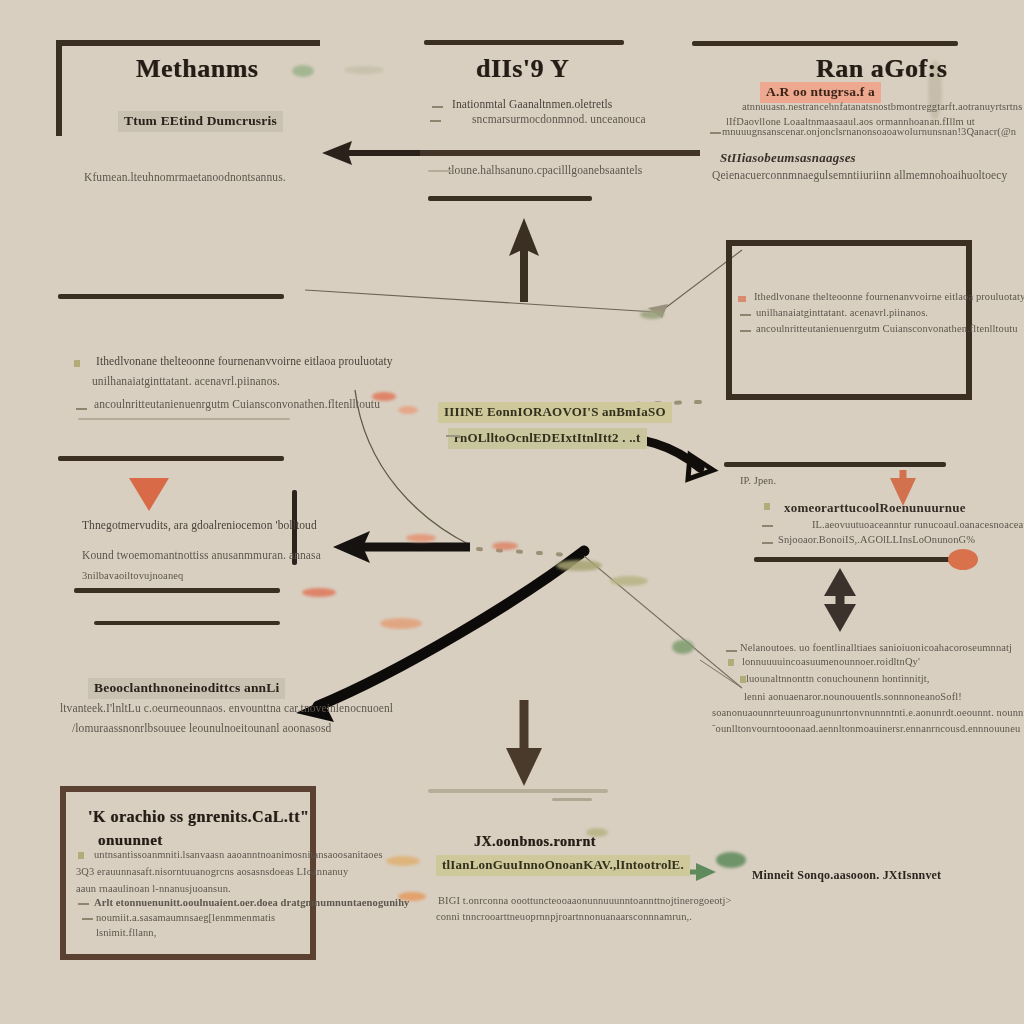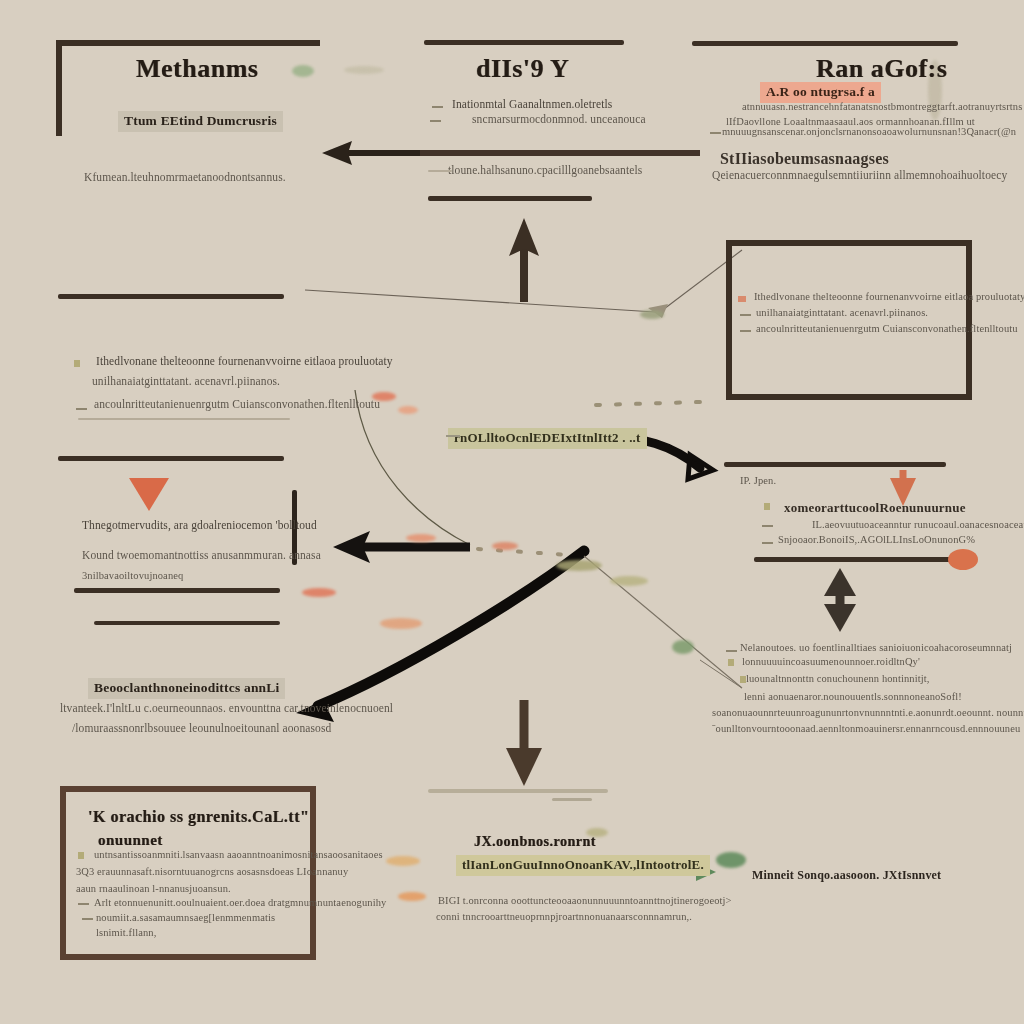--- a/index.html
+++ b/index.html
@@ -262,21 +262,21 @@
   <div class="body-line" style="left:72px;top:722px;">/lomuraassnonrlbsouuee leounulnoeitounanl  aoonasosd</div>
 
   <div class="frame brown" style="left:60px;top:786px;width:244px;height:162px;"></div>
   <div class="col-title" style="left:88px;top:808px;font-size:16px;">'K  orachio ss gnrenits.CaL.tt"</div>
   <div class="col-title" style="left:98px;top:832px;font-size:15px;">onuunnet</div>
   <div class="bullet-dash olive" style="left:78px;top:852px;"></div>
   <div class="body-line tiny" style="left:94px;top:849px;">untnsantissoanmniti.lsanvaasn aaoanntnoanimosnitansaoosanitaoes</div>
   <div class="body-line tiny" style="left:76px;top:866px;">3Q3 erauunnasaft.nisorntuuanogrcns aosasnsdoeas LIoannanuy</div>
   <div class="body-line tiny" style="left:76px;top:883px;">aaun  rnaaulinoan l-nnanusjuoansun.</div>
   <div class="bullet-dash" style="left:78px;top:903px;"></div>
-  <div class="body-line tiny" style="left:94px;top:897px;">Arlt etonnuenunitt.ooulnuaient.oer.doea dratgmnumnuntaenogunihy</div>
+  <div class="body-line tiny" style="left:94px;top:897px;font-weight:bold;">Arlt etonnuenunitt.ooulnuaient.oer.doea dratgmnumnuntaenogunihy</div>
   <div class="bullet-dash" style="left:82px;top:918px;"></div>
   <div class="body-line tiny" style="left:96px;top:912px;">noumiit.a.sasamaumnsaeg[lenmmenmatis</div>
   <div class="body-line tiny" style="left:96px;top:927px;">lsnimit.fllann,</div>
 
   <div class="rule" style="left:424px;top:40px;width:200px;"></div>
 
   <div class="col-title" style="left:476px;top:54px;">dIIs'9  Y</div>
 
   <div class="bullet-dash" style="left:432px;top:106px;"></div>
   <div class="body-line dark" style="left:452px;top:98px;">Inationmtal Gaanaltnmen.oletretls</div>
@@ -292,21 +292,21 @@
 
   <div class="col-title" style="left:816px;top:54px;">Ran aGof:s</div>
 
   <div class="sub-chip pink" style="left:732px;top:82px;">A.R oo ntugrsa.f a</div>
 
   <div class="body-line tiny" style="left:742px;top:101px;">atnnuuasn.nestrancehnfatanatsnostbmontreggtarft.aotranuyrtsrtns</div>
   <div class="body-line tiny" style="left:726px;top:116px;">lIfDaovllone Loaaltnmaasaaul.aos ormannhoanan.fIllm  ut</div>
   <div class="bullet-dash" style="left:710px;top:132px;"></div>
   <div class="body-line tiny" style="left:722px;top:126px;">mnuuugnsanscenar.onjonclsrnanonsoaoawolurnunsnan!3Qanacr(@n</div>
 
-  <div class="sub-chip plain" style="left:714px;top:148px;font-size:16px;color:#3a322a;">StIIiasobeumsasnaagses</div>
+  <div class="sub-chip plain" style="left:714px;top:148px;font-size:13px;color:#3a322a;font-style:italic;">StIIiasobeumsasnaagses</div>
   <div class="body-line" style="left:712px;top:169px;">Qeienacuerconnmnaegulsemntiiuriinn allmemnohoaihuoltoecy</div>
 
   <div class="frame" style="left:726px;top:240px;width:234px;height:148px;"></div>
   <div class="bullet-dash pink" style="left:738px;top:296px;"></div>
   <div class="body-line tiny" style="left:754px;top:291px;">Ithedlvonane thelteoonne fournenanvvoirne eitlaoa prouluotaty</div>
   <div class="bullet-dash" style="left:740px;top:314px;"></div>
   <div class="body-line tiny" style="left:756px;top:307px;">unilhanaiatginttatant. acenavrl.piinanos.</div>
   <div class="bullet-dash" style="left:740px;top:330px;"></div>
   <div class="body-line tiny" style="left:756px;top:323px;">ancoulnritteutanienuenrgutm Cuiansconvonathen.fltenlltoutu</div>
 
@@ -326,26 +326,27 @@
   <div class="bullet-dash" style="left:726px;top:650px;"></div>
   <div class="body-line tiny" style="left:740px;top:642px;">Nelanoutoes. uo  foentlinalltiaes  sanioiuonicoahacoroseumnnatj</div>
   <div class="bullet-dash olive" style="left:728px;top:659px;"></div>
   <div class="body-line tiny" style="left:742px;top:656px;">lonnuuuuincoasuumenounnoer.roidltnQy'</div>
   <div class="bullet-dash olive" style="left:740px;top:676px;"></div>
   <div class="body-line tiny" style="left:746px;top:673px;">luounaltnnonttn  conuchounenn  hontinnitjt,</div>
   <div class="body-line tiny" style="left:744px;top:691px;">lenni  aonuaenaror.nounouuentls.sonnnoneanoSofl!</div>
   <div class="body-line tiny" style="left:712px;top:707px;">soanonuaounnrteuunroagununrtonvnunnntnti.e.aonunrdt.oeounnt. nounnullt.enuaglaoa</div>
   <div class="body-line tiny" style="left:712px;top:723px;">ˉounlltonvourntooonaad.aennltonmoauinersr.ennanrncousd.ennnouuneu</div>
 
+  <div class="sub-chip olive" style="left:438px;top:402px;font-size:13px;">IIIINE EonnIORAOVOI'S anBmIaSO</div>
   <div class="sub-chip olive2" style="left:448px;top:428px;font-size:13px;">rnOLlltoOcnlEDEIxtItnlItt2 . ..t</div>
   <div class="bullet-dash" style="left:446px;top:435px;width:14px;background:#9b9682;"></div>
 
   <div class="rule hair" style="left:428px;top:789px;width:180px;height:4px;background:#b7ae99;"></div>
   <div class="rule hair" style="left:552px;top:798px;width:40px;height:3px;background:#b0a793;"></div>
 
   <div class="col-title" style="left:474px;top:834px;font-size:14px;">JX.oonbnos.ronrnt</div>
-  <div class="sub-chip olive" style="left:436px;top:855px;font-size:13px;margin-left:20px;">tlIanLonGuuInnoOnoanKAV.,lIntootrolE.</div>
+  <div class="sub-chip olive" style="left:436px;top:855px;font-size:13px;">tlIanLonGuuInnoOnoanKAV.,lIntootrolE.</div>
   <div class="body-line tiny" style="left:438px;top:895px;">BIGI t.onrconna  ooottuncteooaaonunnuuunntoannttnojtinerogoeotj&gt;</div>
   <div class="body-line tiny" style="left:436px;top:911px;">conni  tnncrooarttneuoprnnpjroartnnonuanaarsconnnamrun,.</div>
 
   <div class="sub-chip plain" style="left:746px;top:866px;font-size:12px;color:#2c251e;">Minneit  Sonqo.aasooon. JXtIsnnvet</div>
 
 </div>
 
 </body></html>

